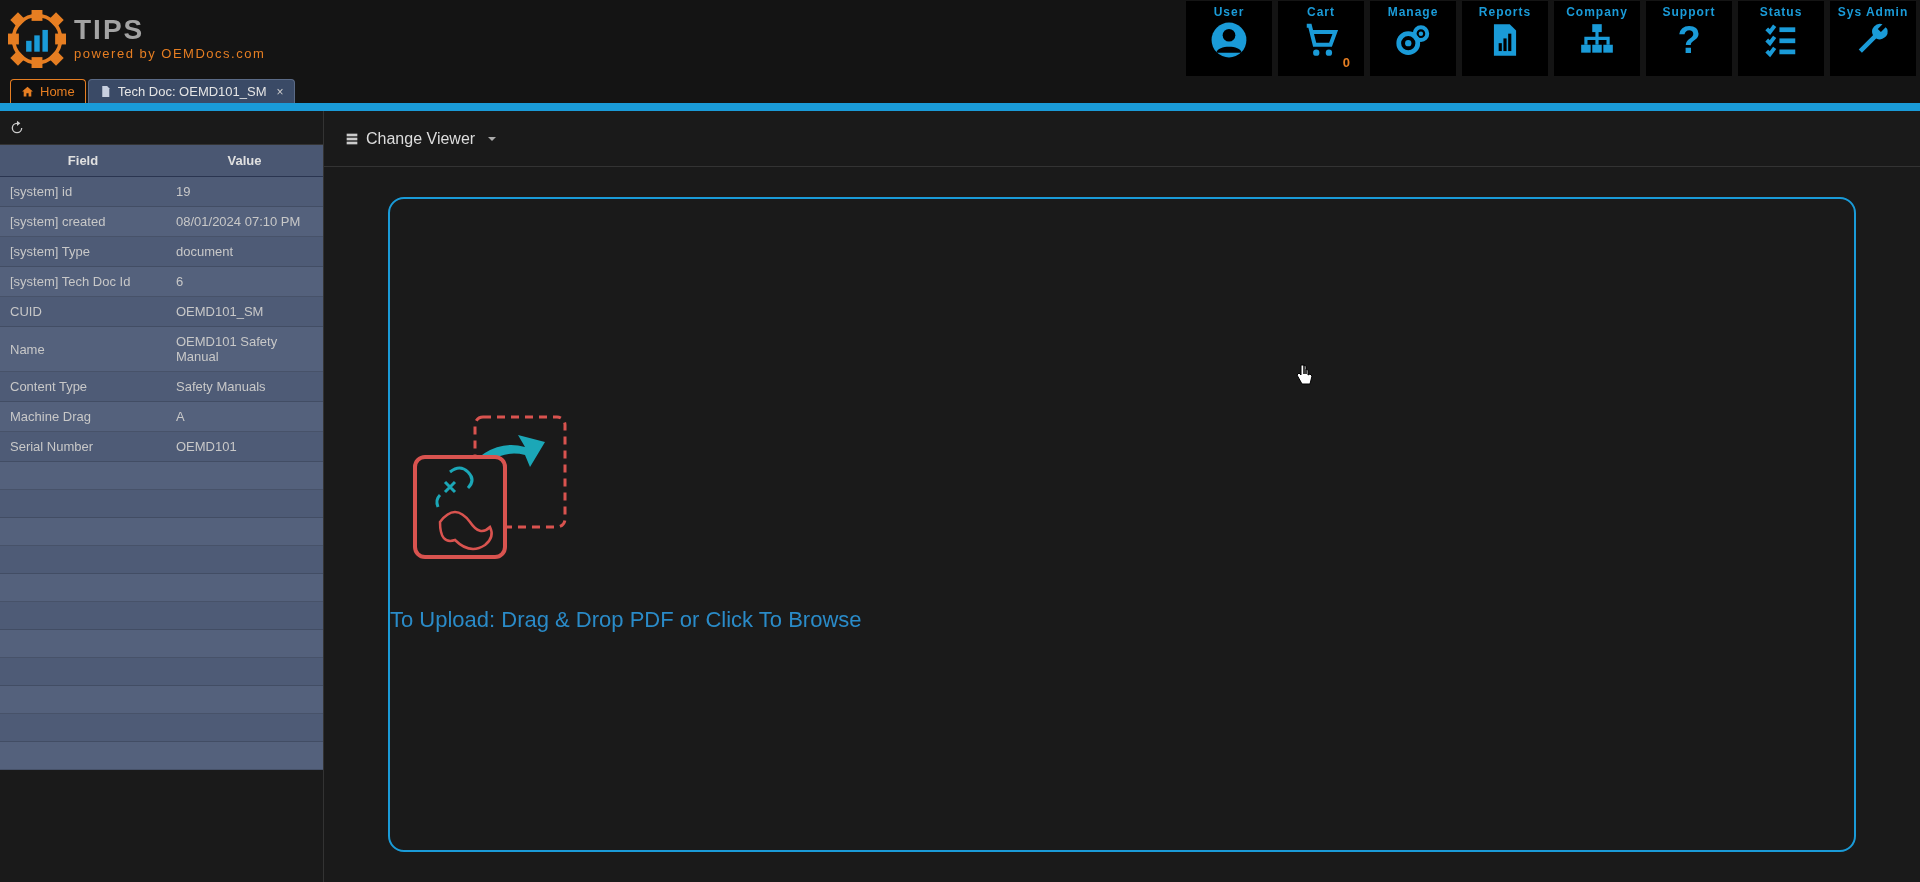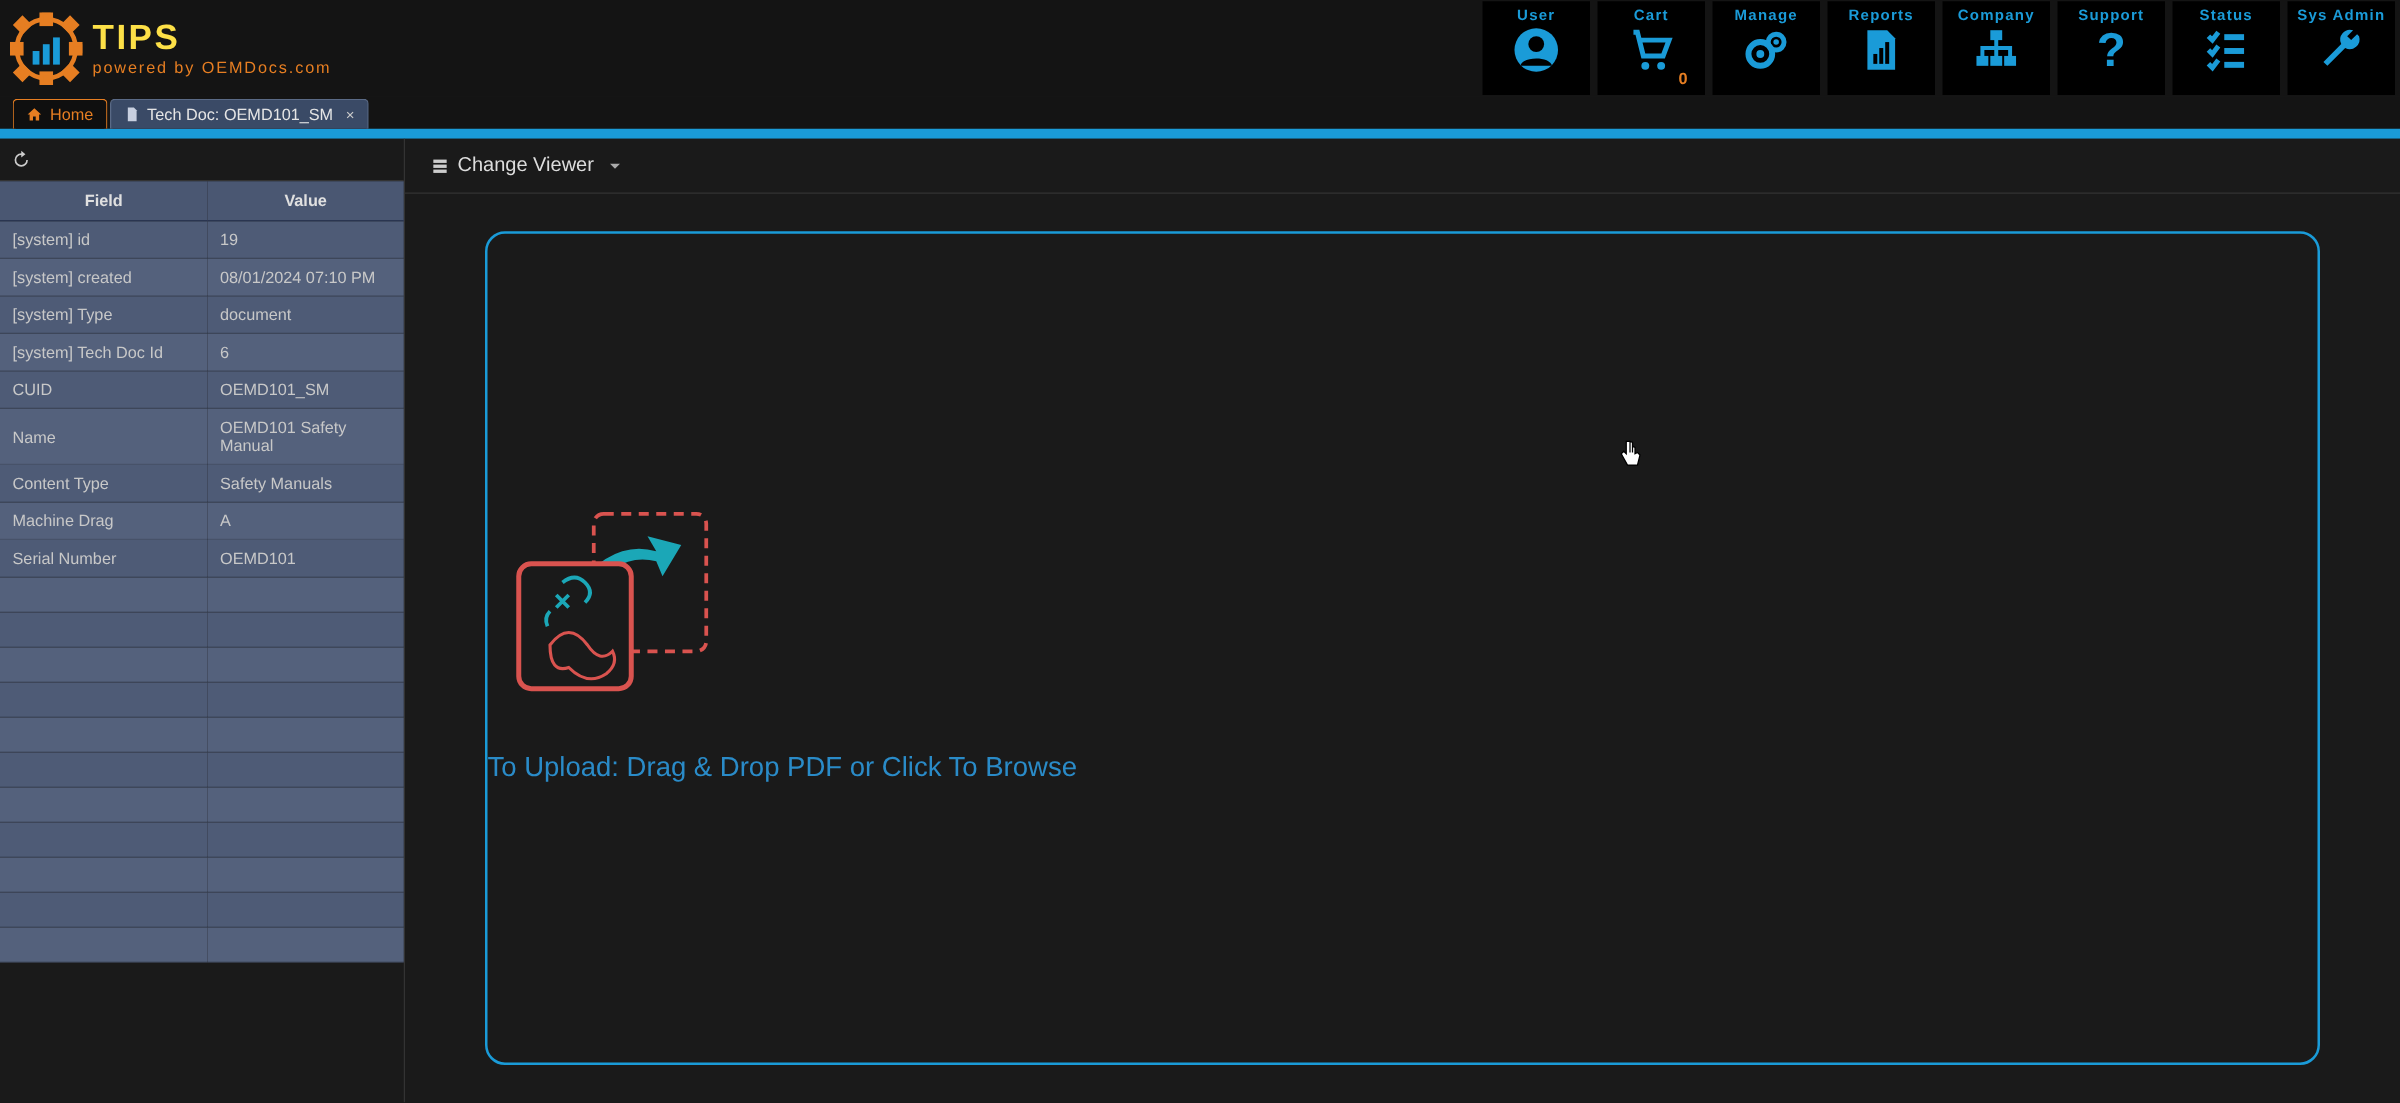--- a/index.html
+++ b/index.html
@@ -18,21 +18,21 @@
   align-items: center;
   background: #141414;
   padding: 0 4px 0 8px;
 }
 .logo-area { display: flex; align-items: center; gap: 8px; }
 .logo-icon { width: 58px; height: 58px; }
 .logo-text { display: flex; flex-direction: column; }
 .logo-title {
   font-size: 28px;
   font-weight: 700;
-  color: #fde047;
+  color: #a3a3a3;
   letter-spacing: 2px;
   line-height: 1;
 }
 .logo-sub {
   font-size: 13px;
   color: #e67e22;
   letter-spacing: 1.5px;
   margin-top: 2px;
 }
 .nav-buttons { display: flex; gap: 6px; }
@@ -133,21 +133,21 @@
 .prop-table tr.row-b { background: #54617c; padding-left: 36px; }
 .prop-table th.col-field, .prop-table td.col-field { width: 166px; }
 .main {
   flex: 1;
   background: #1a1a1a;
   display: flex;
   flex-direction: column;
   position: relative;
 }
 .main-toolbar {
-  height: 44px;
+  height: 56px;
   display: flex;
   align-items: center;
   padding: 4px 20px;
   border-bottom: 1px solid #333;
   text-align: right;
 }
 .change-viewer {
   display: flex;
   align-items: center;
   gap: 6px;

